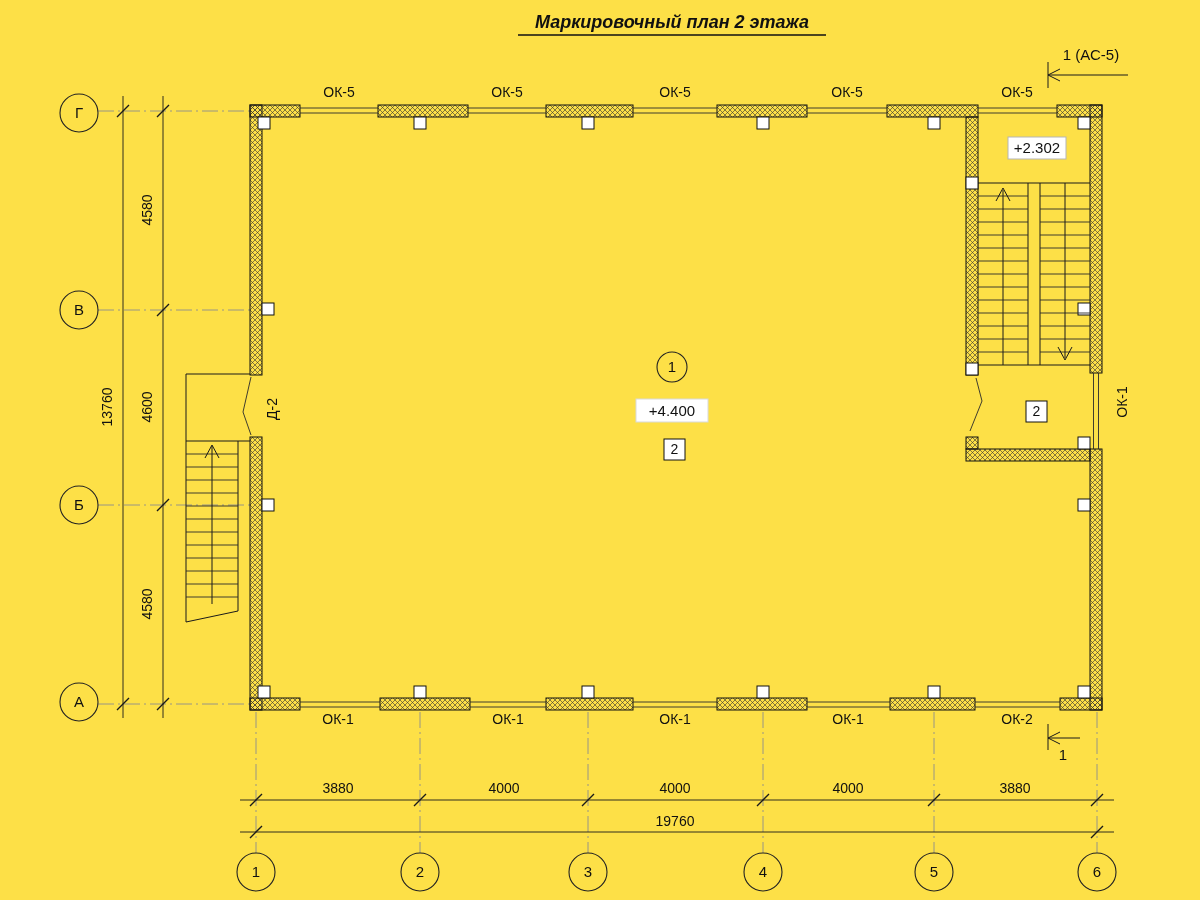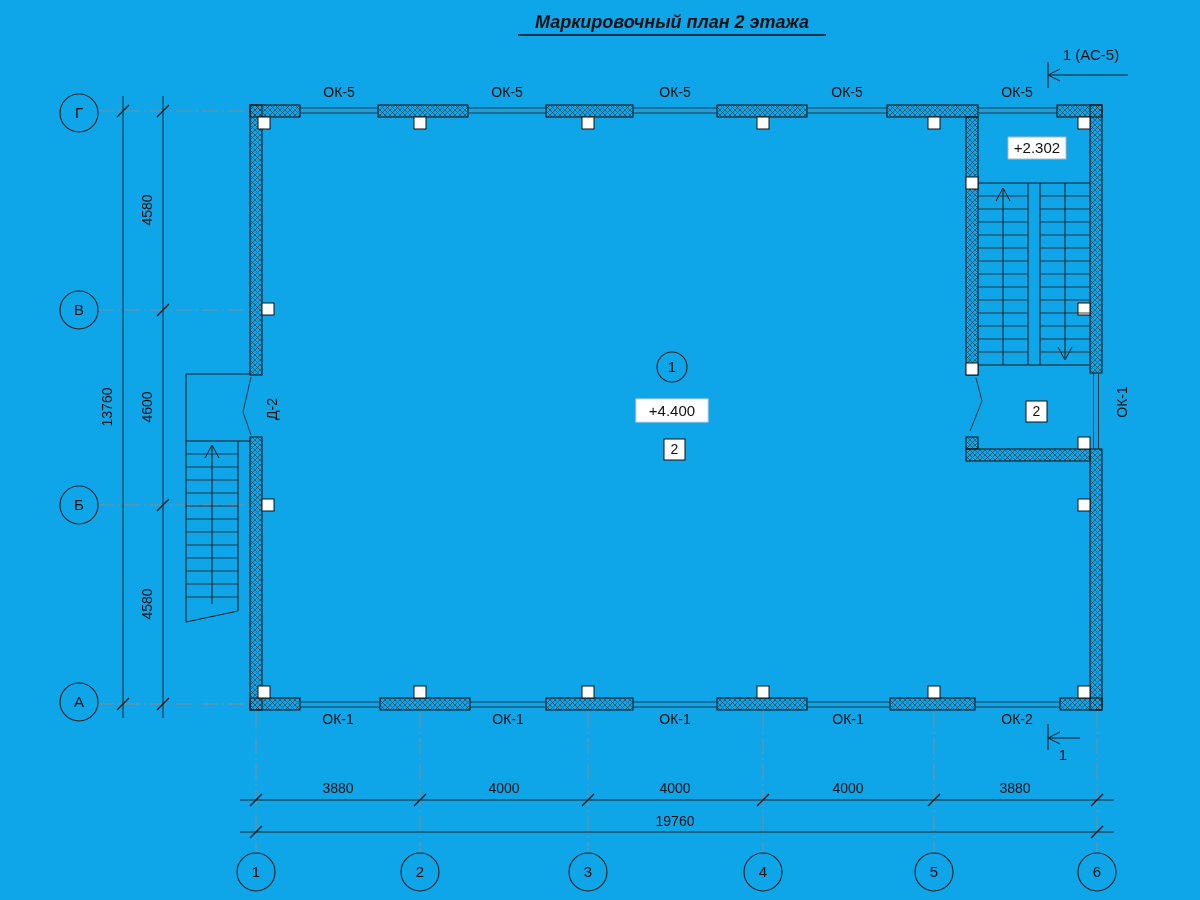--- a/index.html
+++ b/index.html
@@ -1,16 +1,16 @@
 <!DOCTYPE html>
 <html><head>
 <meta charset="utf-8">
 <style>
   html,body{margin:0;padding:0;background:#fff;}
-  #stage{position:relative;width:1200px;height:900px;background:#0ea5e9;overflow:hidden;}
+  #stage{position:relative;width:1200px;height:900px;background:#fde047;overflow:hidden;}
   svg{display:block;}
   text{font-family:"Liberation Sans","DejaVu Sans",sans-serif;fill:#111;}
   .ln{stroke:#1a1a1a;stroke-width:1;fill:none;}
   .thin{stroke:#2a2a2a;stroke-width:0.9;fill:none;}
   .axis{stroke:#8c8c8c;stroke-width:0.9;fill:none;stroke-dasharray:16 4 2 4;}
   .dim{stroke:#1a1a1a;stroke-width:0.9;fill:none;}
   .tick{stroke:#1a1a1a;stroke-width:1.4;fill:none;}
   .wall{fill:url(#hatch);stroke:#111;stroke-width:1;}
   .sq{fill:#ffffff;stroke:#111;stroke-width:1;}
   .circ{fill:none;stroke:#222;stroke-width:1.1;}

